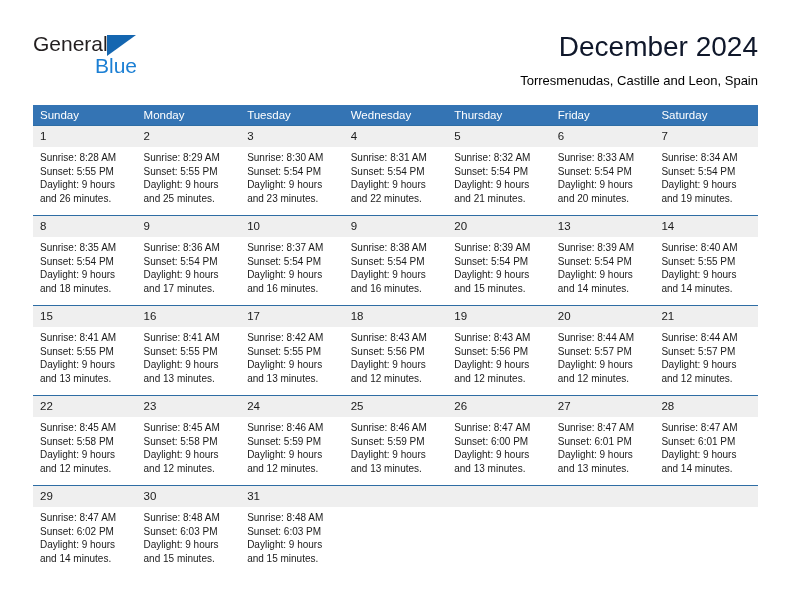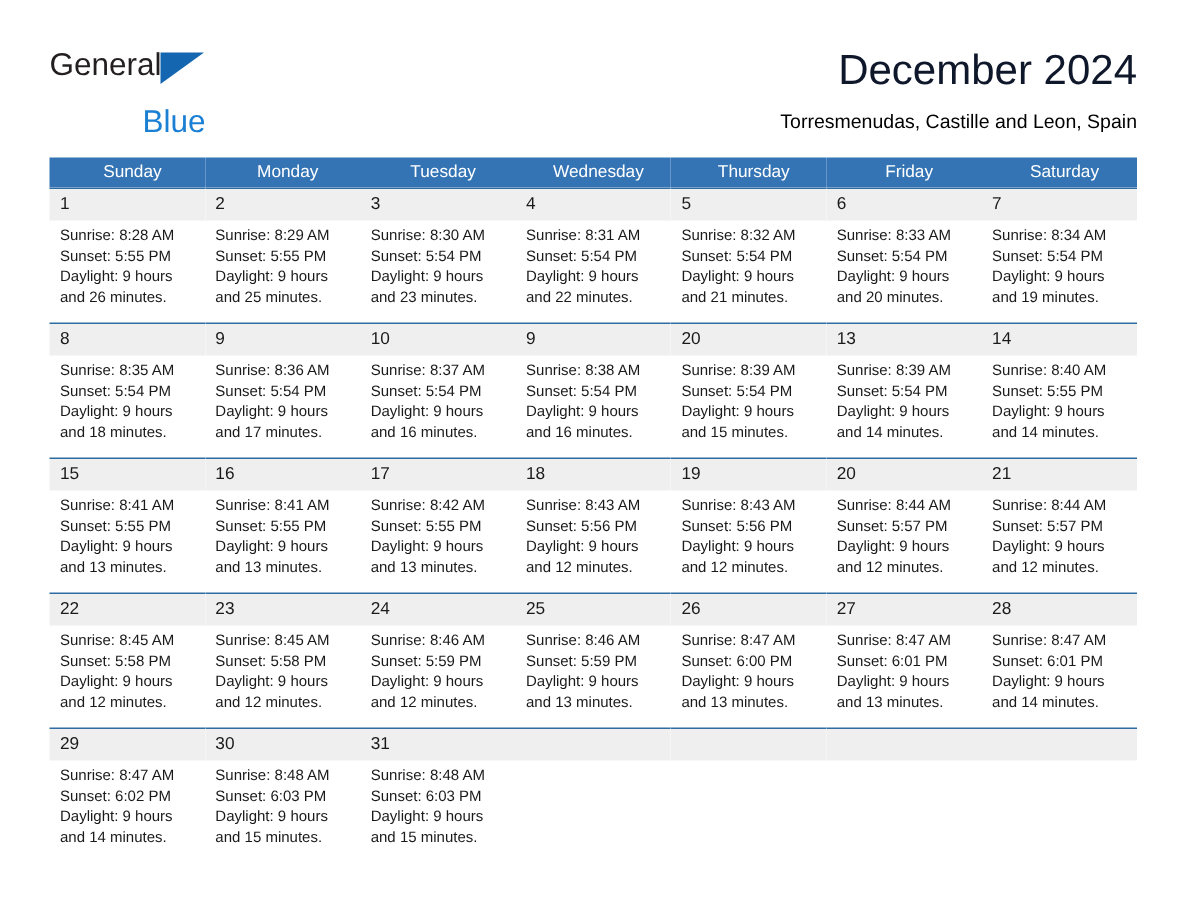--- a/index.html
+++ b/index.html
@@ -50,21 +50,21 @@
     left: 74px;
     top: 3px;
     width: 0;
     height: 0;
     border-left: 29px solid #1466b0;
     border-bottom: 21px solid transparent;
   }
   .logo-blue {
     position: absolute;
     left: 62px;
-    top: 38px;
+    top: 22px;
     font-size: 21px;
     color: #1b7fd4;
     line-height: 24px;
   }
 
   .title-block {
     position: absolute;
     right: 0;
     top: 0;
     text-align: right;
@@ -90,21 +90,21 @@
     top: 105px;
     width: 725px;
     border-collapse: collapse;
     table-layout: fixed;
   }
   .calendar th {
     background: #3474b4;
     color: #ffffff;
     font-size: 11.5px;
     font-weight: normal;
-    text-align: center;
+    text-align: left;
     padding: 4px 0 4px 7px;
     height: 12px;
     border: none;
   }
   .calendar td {
     vertical-align: top;
     padding: 0;
     border: none;
     width: 103.57px;
   }

